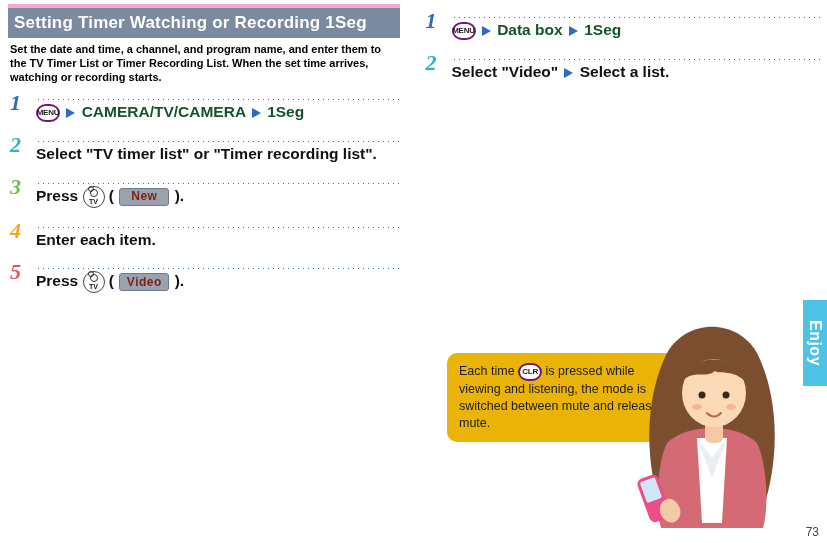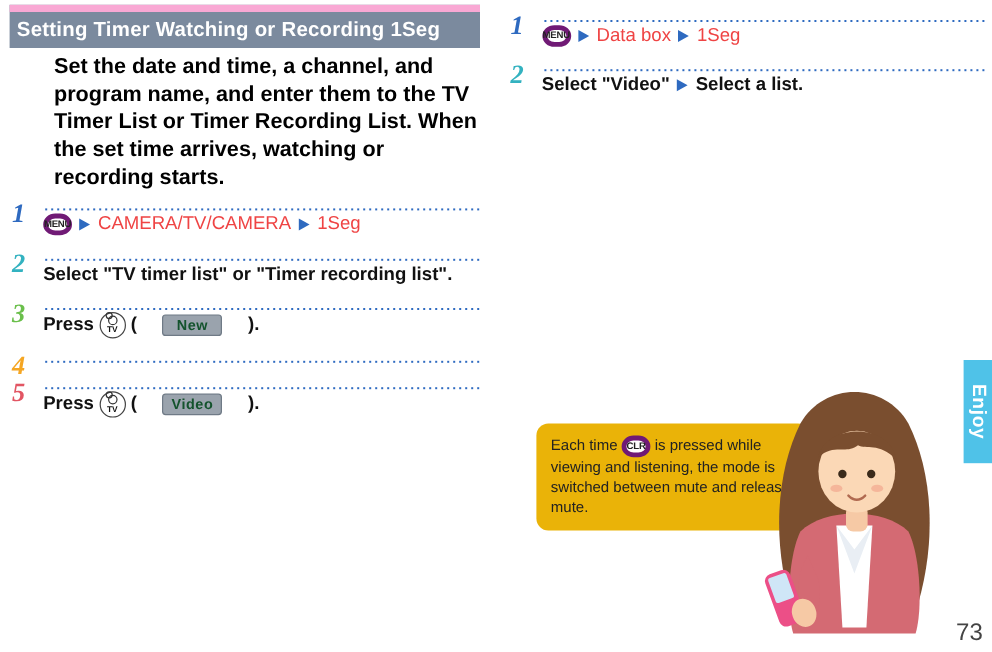--- a/index.html
+++ b/index.html
@@ -4,97 +4,96 @@
 <style>
   * { box-sizing: border-box; margin: 0; padding: 0; }
   html, body { width: 827px; height: 543px; font-family: Arial, Helvetica, sans-serif; background: #fff; position: relative; }
   .page { display: flex; width: 100%; height: 100%; }
   .col { width: 50%; padding: 4px 10px 0 8px; }
   .col.left { padding-right: 14px; }
   .col.right { padding-left: 10px; padding-right: 6px; }
 
   .section-header {
     background: #7b8a9e;
-    border-top: 6px solid #f9a8d4;
+    border-top: 4px solid #f9a8d4;
     color: #fff;
     font-weight: bold;
     font-size: 17px;
     line-height: 1.25;
     padding: 4px 6px 5px 6px;
     letter-spacing: 0.2px;
   }
   .intro {
-    font-size: 18px;
+    font-size: 11px;
     font-weight: bold;
     line-height: 1.28;
     padding: 4px 2px 2px 2px;
-    margin-left: 35px;
   }
 
   .step { position: relative; padding: 8px 0 6px 28px; }
   .step-num {
     position: absolute; left: 2px; top: 6px;
     font-family: "Times New Roman", serif;
     font-style: italic; font-weight: bold;
     font-size: 22px; line-height: 1;
   }
   .c1 { color: #2e6ac0; } 
   .c2 { color: #33b2c0; } 
   .c3 { color: #6abf4b; } 
   .c4 { color: #f5a623; } 
   .c5 { color: #e25563; } 
 
   .step-body {
     font-size: 15.5px; font-weight: bold; line-height: 1.25;
     color: #111;
   }
-  .step-body .blue { color: #ef4444; font-weight: normal; }
+  .step-body .blue { color: #14532d; font-weight: bold; }
 
   .dots { height: 6px; background-image: radial-gradient(#2e6ac0 0.9px, transparent 1px); background-size: 5px 5px; background-repeat: repeat-x; background-position: 0 1px; margin: 2px 0 0 0; }
 
   
   .round-key {
     display: inline-flex; align-items: center; justify-content: center;
-    width: 24px; height: 18px; border: 4px solid #701a75; border-radius: 50%/60%;
+    width: 24px; height: 18px; border: 2px solid #701a75; border-radius: 50%/60%;
     font-size: 8px; font-weight: bold; letter-spacing: -0.2px;
     vertical-align: middle; background: #fff; color: #222;
   }
 
   
   .cam-key {
     display: inline-flex; flex-direction: column; align-items: center; justify-content: center;
     width: 22px; height: 22px; border: 1px solid #444; border-radius: 50%;
     font-size: 6.5px; font-weight: bold; background:#fff; vertical-align: middle; line-height: 1;
   }
   .cam-key .lens { width: 8px; height: 8px; border: 1.5px solid #333; border-radius: 50%; display: block; position: relative; }
   .cam-key .lens::before { content:""; position:absolute; top:-4px; left:-3px; width:4px; height:4px; border:1px solid #333; border-radius:50%; }
   .cam-key .tv { font-size: 7px; margin-top: 1px; }
 
   
   .pill {
     display: inline-flex; align-items: center; justify-content: center;
     min-width: 50px; height: 18px; padding: 0 6px;
     background: #9aa3ad; border: 1px solid #6f7a86; border-radius: 3px;
-    color: #14532d; font-size: 12px; font-weight: bold; letter-spacing: 0.5px;
-    vertical-align: middle; margin: 0 17px;
+    color: #7f1d1d; font-size: 12px; font-weight: bold; letter-spacing: 0.5px;
+    vertical-align: middle; margin: 0 1px;
   }
 
   .arrow { display: inline-block; width: 0; height: 0; border-top: 5px solid transparent; border-bottom: 5px solid transparent; border-left: 9px solid #2e6ac0; margin: 0 2px; vertical-align: middle; }
 
   
   .side-tab {
     position: absolute; right: 0; top: 300px; width: 24px; height: 86px;
     background: #4fc2e8;
   }
   .side-tab span {
     position: absolute; left: 50%; top: 50%; transform: translate(-50%,-50%) rotate(90deg);
     transform-origin: center; color: #fff; font-weight: bold; font-size: 16px; letter-spacing: 0.5px;
   }
   
-  .pageno { position: absolute; right: 8px; bottom: 4px; font-size: 20px; color: #444; }
+  .pageno { position: absolute; right: 8px; bottom: 4px; font-size: 12px; color: #444; }
 
   
   .illus { position: absolute; right: 30px; bottom: 10px; width: 350px; height: 240px; }
 
   
   .bubble {
     position: absolute; left: 0; top: 20px; width: 228px;
     background: #eab308; border-radius: 10px; padding: 10px 12px;
     font-size: 12.5px; line-height: 1.35; color: #222; margin-top: 40px;
   }
@@ -145,20 +144,21 @@
         </span>
         <span>(</span>
         <span class="pill">New</span>
         <span>).</span>
       </div>
     </div>
 
     <div class="step">
       <div class="dots"></div>
       <div class="step-num c4">4</div>
+      <div class="step-body">Enter each item.</div>
     </div>
 
     <div class="step">
       <div class="dots"></div>
       <div class="step-num c5">5</div>
       <div class="step-body">
         <span>Press </span>
         <span class="cam-key">
           <span class="lens"></span>
           <span class="tv">TV</span>

